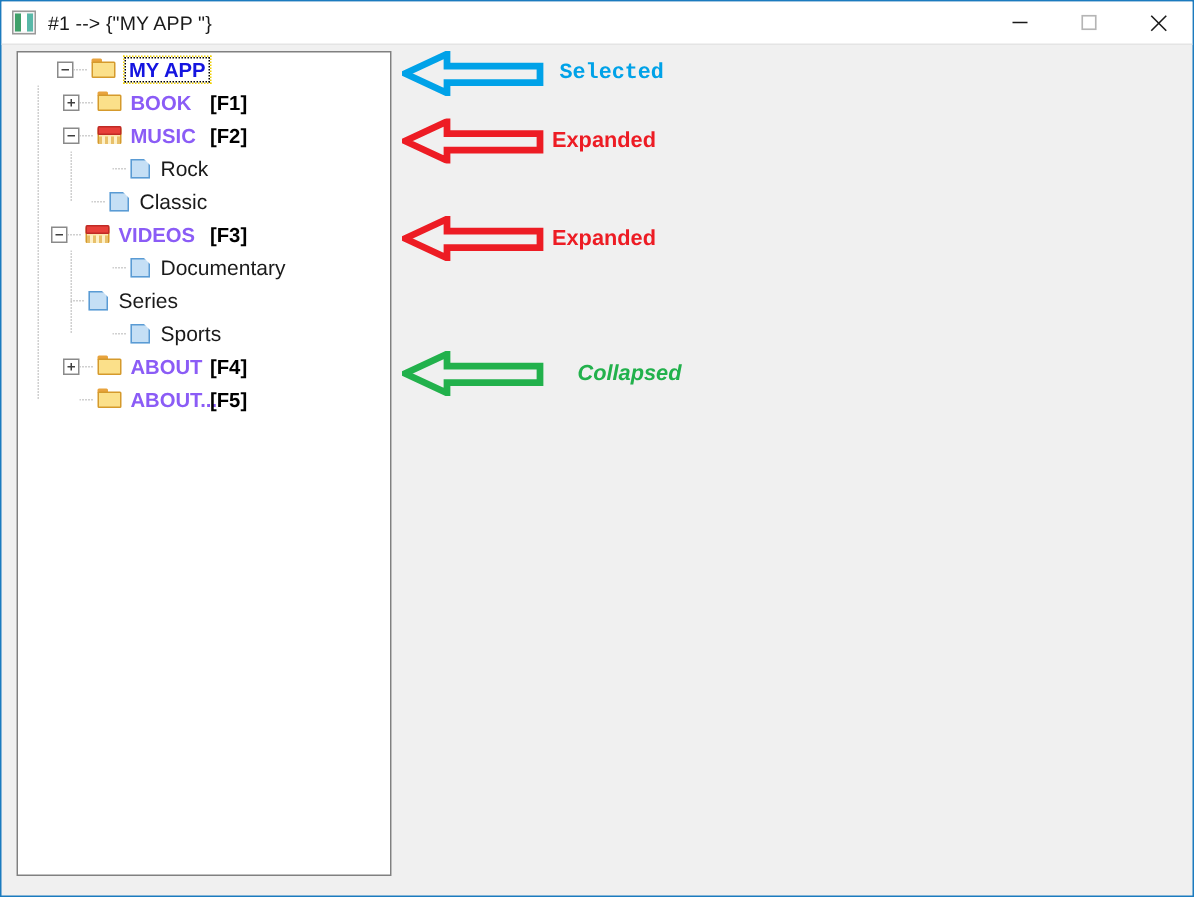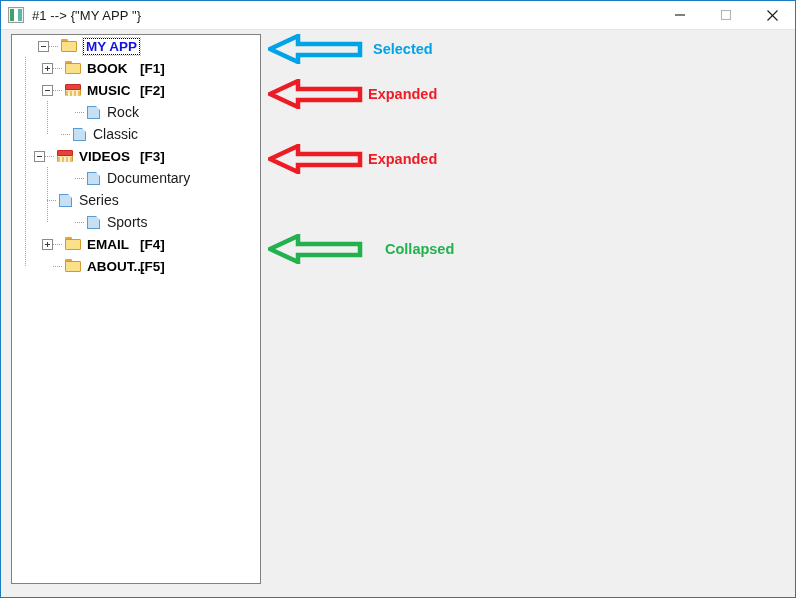--- a/index.html
+++ b/index.html
@@ -189,21 +189,21 @@
   }
   .icon-doc .fold {
     position: absolute;
     right: 0px; top: 1px;
     width: 0; height: 0;
     border-left: 5px solid transparent;
     border-top: 5px solid #ffffff;
   }
   .node-label {
     font-size: 13px;
-    color: #000000;
+    color: #8b5cf6;
   }
   .node-label.bold { font-weight: bold; font-size: 13.5px; }
   .node-label.leaf { font-weight: normal; font-size: 14px; color: #1a1a1a; }
   .shortcut {
     font-size: 13.5px;
     font-weight: bold;
     color: #000000;
     position: absolute;
   }
   #selected-label {
@@ -360,21 +360,21 @@
           <span class="node-label leaf">Sports</span>
         </div>
         <div class="tree-row" style="padding-left: 30px;">
           <span class="expander plus"></span>
           <span class="dots"></span>
           <span style="width: 3px; flex: 0 0 auto;"></span>
           <div class="icon-folder">
             <div class="tab"></div>
             <div class="body"></div>
           </div>
-          <span class="node-label bold">EMAIL</span>
+          <span class="node-label bold">ABOUT</span>
           <span class="shortcut" style="left: 128px;">[F4]</span>
         </div>
         <div class="tree-row" style="padding-left: 30px;">
           <span class="expander-spacer"></span>
           <span class="dots"></span>
           <span style="width: 3px; flex: 0 0 auto;"></span>
           <div class="icon-folder">
             <div class="tab"></div>
             <div class="body"></div>
           </div>
@@ -385,35 +385,35 @@
   <div class="vline" style="left: 13px; top: 22px; height: 209px;"></div>
       <div class="vline" style="left: 35px; top: 66px; height: 33px;"></div>
       <div class="vline" style="left: 35px; top: 132px; height: 55px;"></div>
     </div>
 
   <div id="annotation-layer">
       <div class="annot" style="left: 267px; top: 33px;">
         <svg width="96" height="30" viewBox="0 0 96 30" class="arrow-svg">
           <path d="M2,15 L30,2 L30,10 L92,10 L92,21 L30,21 L30,28 Z" fill="none" stroke="#00a2e8" stroke-width="4.5" stroke-linejoin="miter"></path>
         </svg>
-        <span class="annot-text" style="color: rgb(0, 162, 232); margin-left: 9px;">Selected</span>
+        <span class="annot-text" style="color: rgb(0, 162, 232); margin-left: 9px; font-family: Liberation Mono, monospace;">Selected</span>
       </div>
       <div class="annot" style="left: 267px; top: 78px;">
         <svg width="96" height="30" viewBox="0 0 96 30" class="arrow-svg">
           <path d="M2,15 L30,2 L30,10 L92,10 L92,21 L30,21 L30,28 Z" fill="none" stroke="#ed1c24" stroke-width="4.5" stroke-linejoin="miter"></path>
         </svg>
         <span class="annot-text" style="color: rgb(237, 28, 36); margin-left: 4px;">Expanded</span>
       </div>
       <div class="annot" style="left: 267px; top: 143px;">
         <svg width="96" height="30" viewBox="0 0 96 30" class="arrow-svg">
           <path d="M2,15 L30,2 L30,10 L92,10 L92,21 L30,21 L30,28 Z" fill="none" stroke="#ed1c24" stroke-width="4.5" stroke-linejoin="miter"></path>
         </svg>
         <span class="annot-text" style="color: rgb(237, 28, 36); margin-left: 4px;">Expanded</span>
       </div>
-      <div class="annot" style="left: 267px; top: 233px;">
+      <div class="annot" style="left: 267px; top: 233px; font-style: italic;">
         <svg width="96" height="30" viewBox="0 0 96 30" class="arrow-svg">
           <path d="M2,15 L30,2 L30,10 L92,10 L92,21 L30,21 L30,28 Z" fill="none" stroke="#22b14c" stroke-width="4.5" stroke-linejoin="miter"></path>
         </svg>
         <span class="annot-text" style="color: rgb(34, 177, 76); margin-left: 21px;">Collapsed</span>
       </div>
     </div>
 
 </div>
 
 </body></html>

